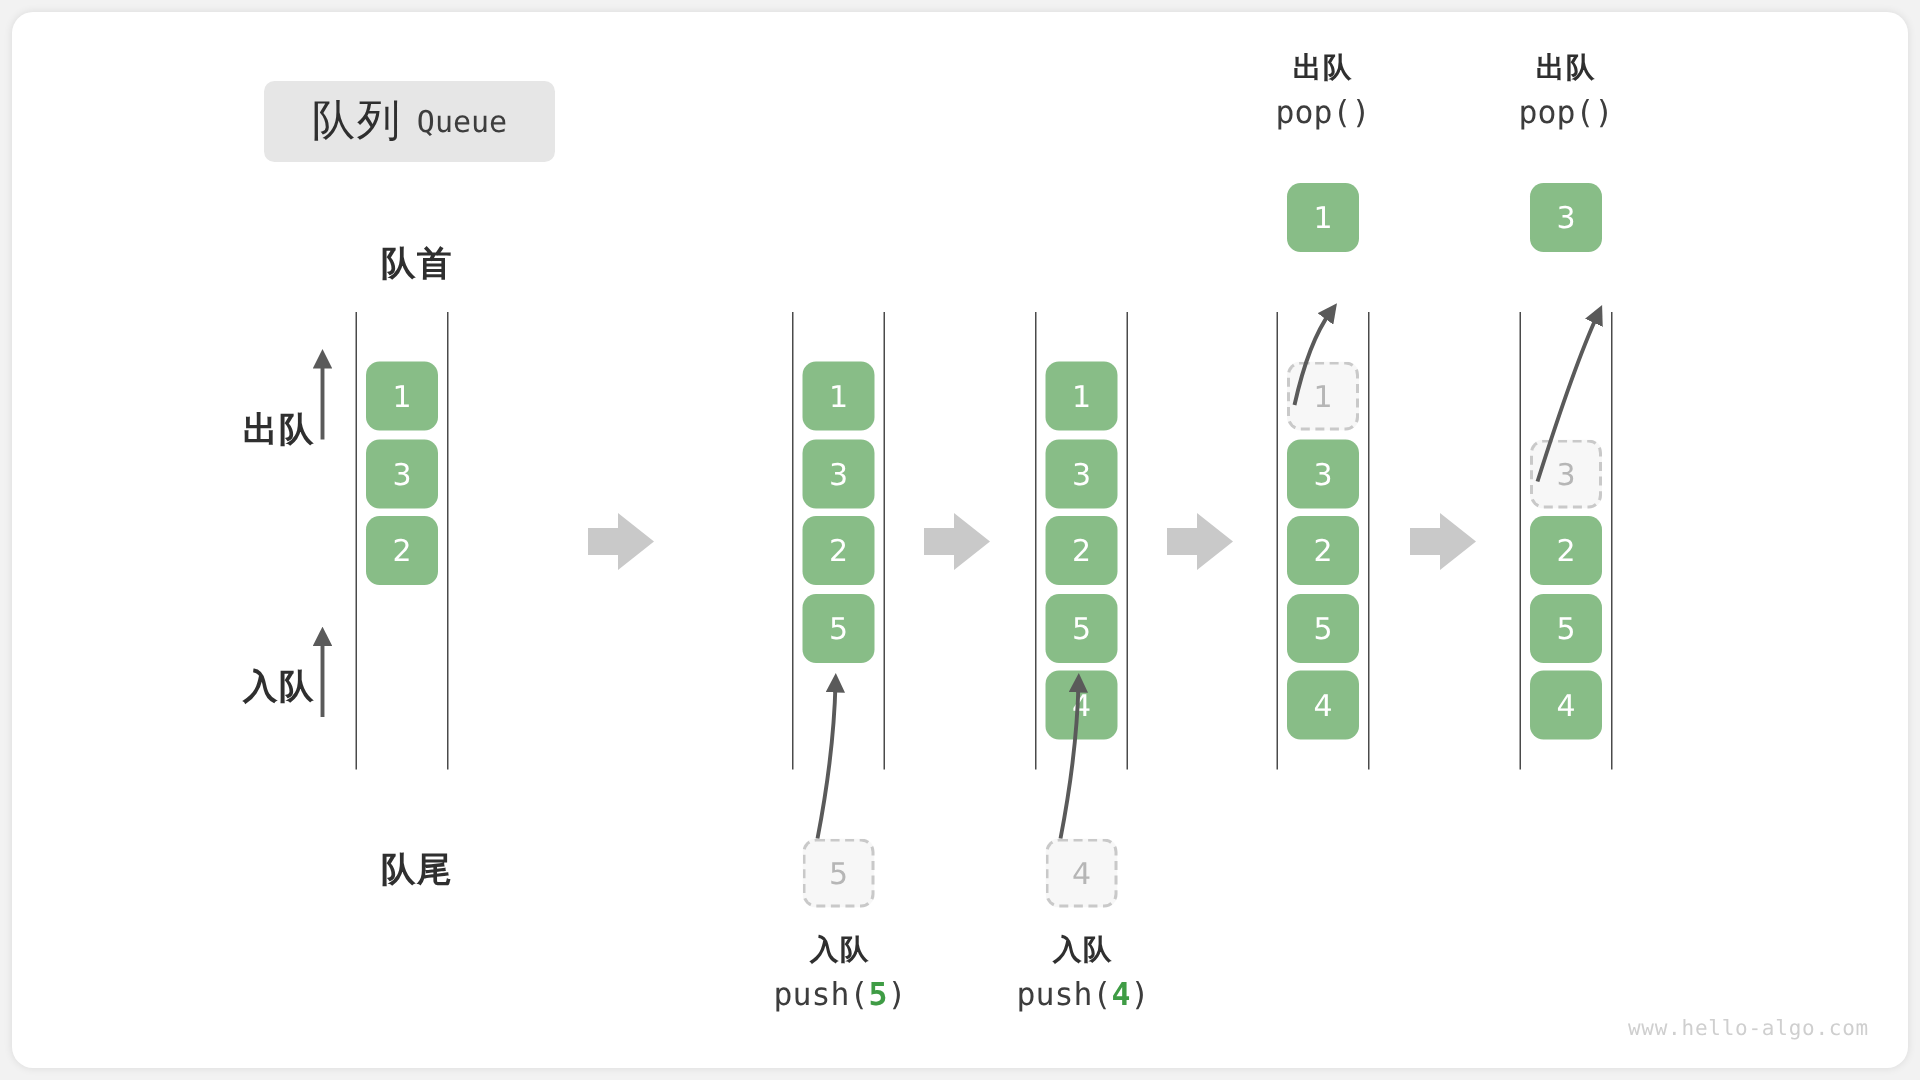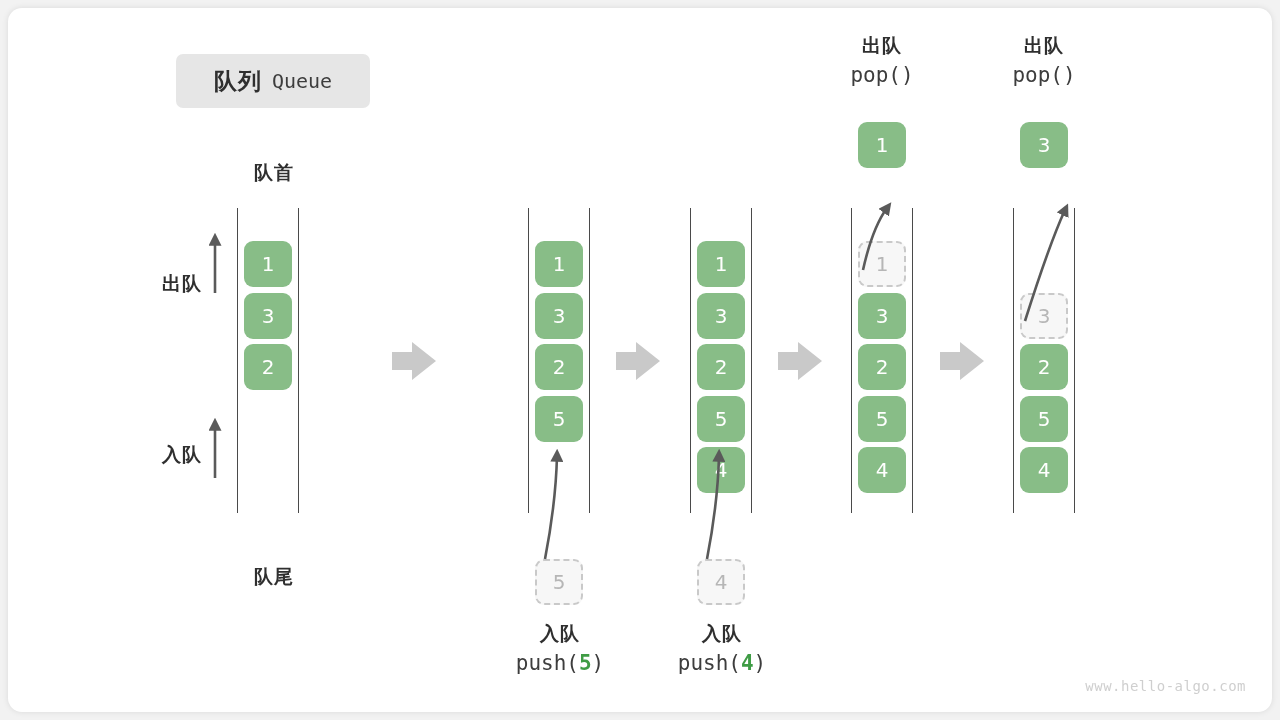--- a/index.html
+++ b/index.html
@@ -36,35 +36,35 @@
     width: 194px;
     height: 54px;
     background: #e6e6e6;
     border-radius: 7px;
     display: flex;
     align-items: center;
     justify-content: center;
     gap: 10px;
   }
   #title-chip .cn {
-    font-size: 23px;
-    font-weight: bold;
+    font-size: 29px;
+    font-weight: normal;
     color: #2f2f2f;
     letter-spacing: 1px;
   }
   #title-chip .en {
     font-family: "DejaVu Sans Mono", "Liberation Mono", monospace;
     font-size: 20px;
     color: #3d3d3d;
   }
 
   
   .cn-label {
     position: absolute;
-    font-size: 19px;
+    font-size: 23px;
     font-weight: bold;
     color: #2f2f2f;
     letter-spacing: 1px;
     white-space: nowrap;
     padding-left: 14px;
   }
   .op-label {
     position: absolute;
     text-align: center;
     white-space: nowrap;

